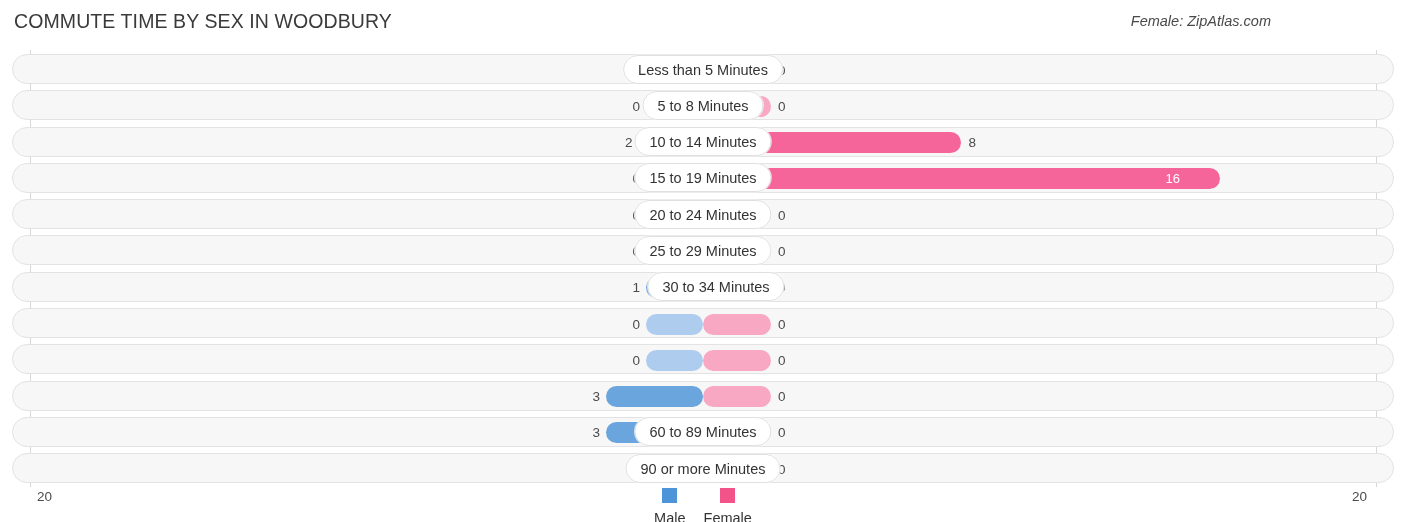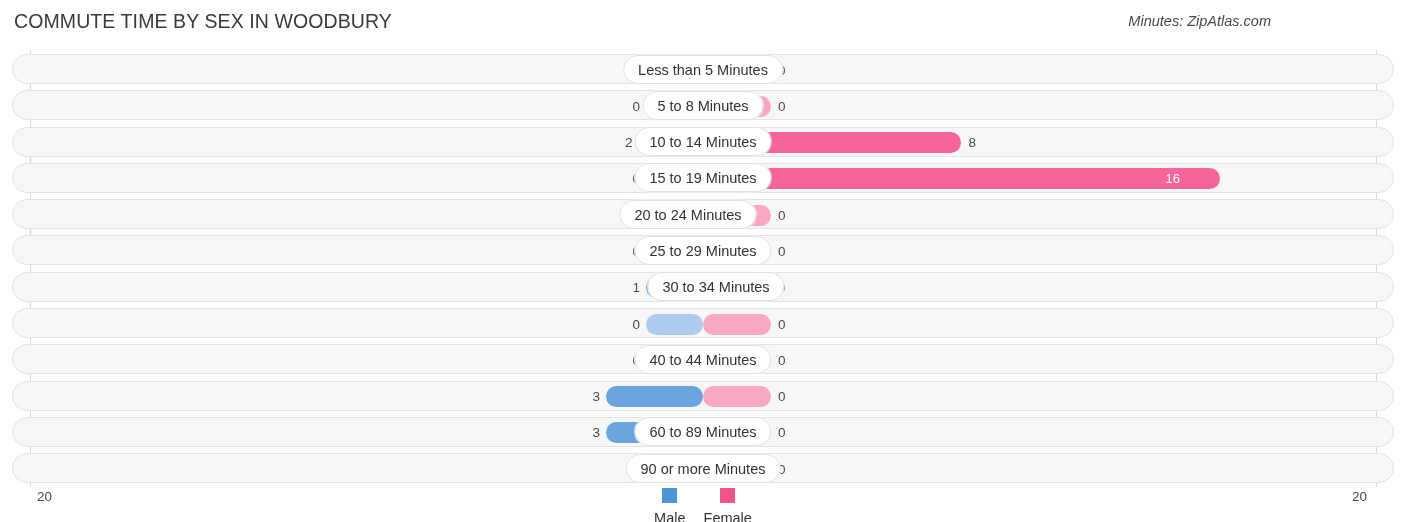--- a/index.html
+++ b/index.html
@@ -96,21 +96,21 @@
   }
   .legitem{display:flex;align-items:center;gap:7px;flex-direction:column;}
   .swatch{width:15px;height:15px;display:inline-block;}
 </style>
 </head>
 <body>
 
 <div id="chart">
 
   <div class="title">COMMUTE TIME BY SEX IN WOODBURY</div>
-  <div class="source">Minutes: ZipAtlas.com</div>
+  <div class="source">Female: ZipAtlas.com</div>
 
   <div class="gridline left"></div>
   <div class="gridline right"></div>
 
   <div class="rows" id="rows">
       <div class="row">
         <div class="track"></div>
         <div class="barwrap">
           <div class="bar male" style="left: 646px; width: 57px;"></div>
           <div class="bar female" style="left: 703px; width: 68px;"></div>
@@ -149,21 +149,21 @@
           <div class="catpill" style="left: 703px;">15 to 19 Minutes</div>
         </div>
       </div>
       <div class="row">
         <div class="track"></div>
         <div class="barwrap">
           <div class="bar male" style="left: 646px; width: 57px;"></div>
           <div class="bar female" style="left: 703px; width: 68px;"></div>
           <div class="vlabel" style="left: 626px; width: 14px; text-align: right;">0</div>
           <div class="vlabel" style="left: 778px; width: 20px; text-align: left;">0</div>
-          <div class="catpill" style="left: 688px;">20 to 24 Minutes</div>
+          <div class="catpill" style="left: 703px;">20 to 24 Minutes</div>
         </div>
       </div>
       <div class="row">
         <div class="track"></div>
         <div class="barwrap">
           <div class="bar male" style="left: 646px; width: 57px;"></div>
           <div class="bar female" style="left: 703px; width: 68px;"></div>
           <div class="vlabel" style="left: 626px; width: 14px; text-align: right;">0</div>
           <div class="vlabel" style="left: 778px; width: 20px; text-align: left;">0</div>
           <div class="catpill" style="left: 703px;">25 to 29 Minutes</div>
@@ -188,21 +188,20 @@
           <div class="vlabel" style="left: 778px; width: 20px; text-align: left;">0</div>
         </div>
       </div>
       <div class="row">
         <div class="track"></div>
         <div class="barwrap">
           <div class="bar male" style="left: 646px; width: 57px;"></div>
           <div class="bar female" style="left: 703px; width: 68px;"></div>
           <div class="vlabel" style="left: 626px; width: 14px; text-align: right;">0</div>
           <div class="vlabel" style="left: 778px; width: 20px; text-align: left;">0</div>
-          <div class="catpill" style="left: 703px;">40 to 44 Minutes</div>
         </div>
       </div>
       <div class="row">
         <div class="track"></div>
         <div class="barwrap">
           <div class="bar male hi" style="left: 606.1px; width: 96.9px;"></div>
           <div class="bar female" style="left: 703px; width: 68px;"></div>
           <div class="vlabel" style="left: 586.1px; width: 14px; text-align: right;">3</div>
           <div class="vlabel" style="left: 778px; width: 20px; text-align: left;">0</div>
         </div>

